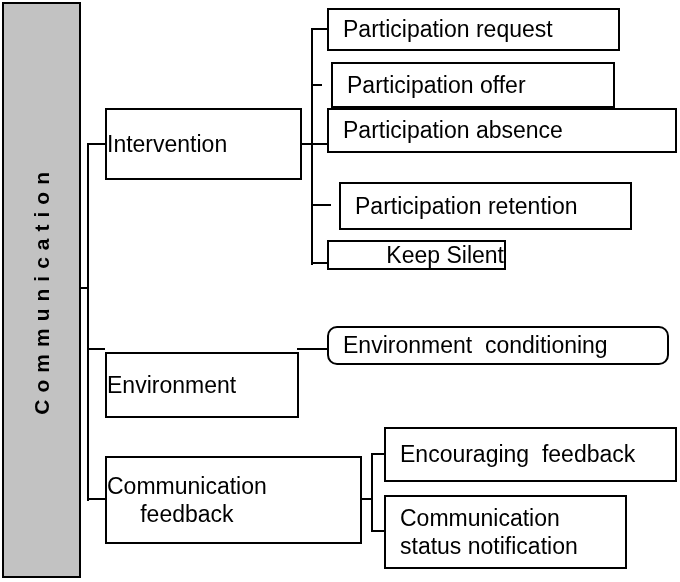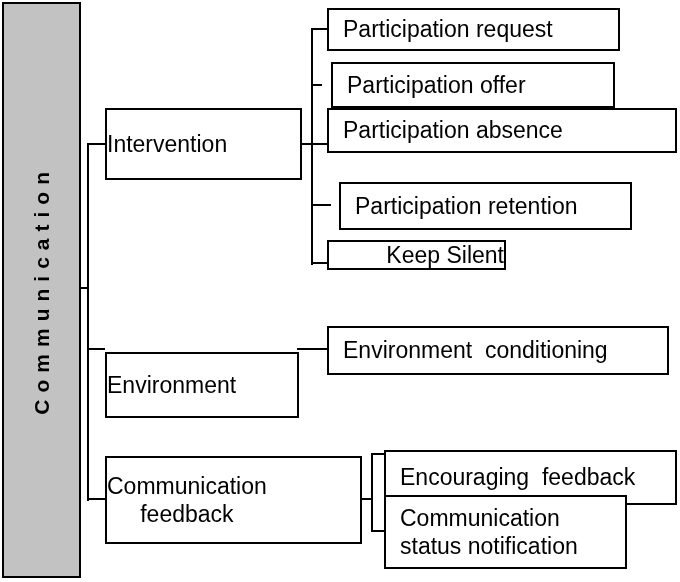--- a/index.html
+++ b/index.html
@@ -45,22 +45,22 @@
   #n-intervention { left: 105px; top: 108px; width: 197px; height: 72px; }
   #n-environment  { left: 105px; top: 316px; width: 194px; height: 66px; margin-top: 36px; }
   #n-feedback     { left: 105px; top: 456px; width: 257px; height: 88px; }
 
   
   #n-req  { left: 327px; top: 8px;   width: 293px; height: 43px; }
   #n-off  { left: 322px; top: 62px;  width: 284px; height: 46px; margin-left: 9px; }
   #n-abs  { left: 327px; top: 108px; width: 350px; height: 45px; align-items: center; }
   #n-ret  { left: 331px; top: 182px; width: 293px; height: 48px; margin-left: 8px; }
   #n-sil  { left: 327px; top: 240px; width: 179px; height: 30px; justify-content: flex-end; }
-  #n-cond { left: 327px; top: 326px; width: 342px; height: 49px; }
-  #n-enc  { left: 384px; top: 427px; width: 293px; height: 55px; margin-top: 23px; }
+  #n-cond { left: 327px; top: 326px; width: 342px; height: 39px; border-radius: 10px; }
+  #n-enc  { left: 384px; top: 427px; width: 293px; height: 55px; }
   #n-not  { left: 384px; top: 495px; width: 243px; height: 74px; }
 
   
   #l-root-stub    { left: 79px;  top: 287px; width: 10px;  height: 2px; }
   #l-trunk-left   { left: 87px;  top: 143px; width: 2px;   height: 358px; }
   #l-stub-int     { left: 87px;  top: 143px; width: 18px;  height: 2px; }
   #l-stub-env     { left: 87px;  top: 348px; width: 18px;  height: 2px; }
   #l-stub-fb      { left: 87px;  top: 498px; width: 18px;  height: 2px; }
 
   #l-conn-int     { left: 299px; top: 143px; width: 14px;  height: 2px; }

